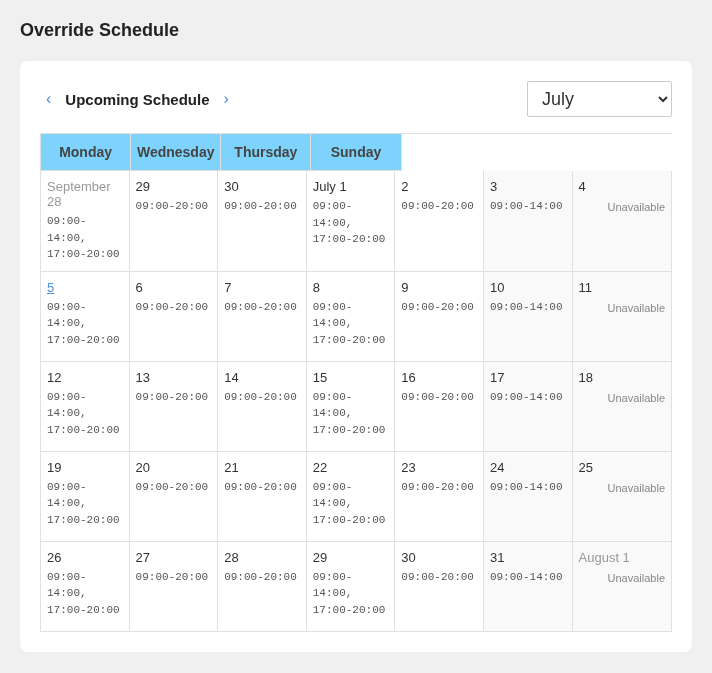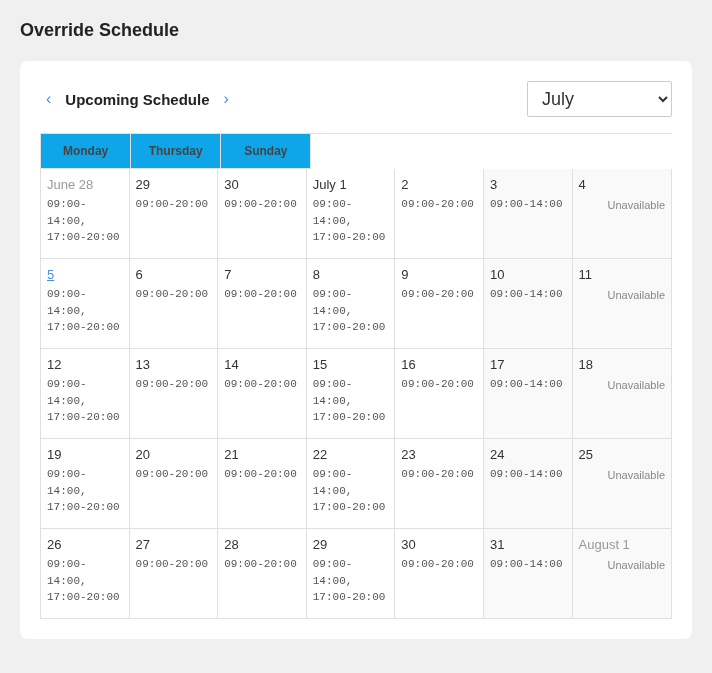--- a/index.html
+++ b/index.html
@@ -55,25 +55,25 @@
       appearance: auto;
       cursor: pointer;
     }
     .calendar-grid {
       display: grid;
       grid-template-columns: repeat(7, 1fr);
       border-left: 1px solid #e0e0e0;
       border-top: 1px solid #e0e0e0;
     }
     .day-header {
-      background: #0ea5e9;
+      background: #7dd3fc;
       text-align: center;
       padding: 10px 4px;
       font-weight: 600;
-      font-size: 12px;
+      font-size: 14px;
       color: #444;
       border-right: 1px solid #e0e0e0;
       border-bottom: 1px solid #e0e0e0;
     }
     .calendar-cell {
       min-height: 90px;
       padding: 8px 6px;
       border-right: 1px solid #e0e0e0;
       border-bottom: 1px solid #e0e0e0;
       background: #fff;
@@ -125,27 +125,28 @@
       <span class="upcoming-label">Upcoming Schedule</span>
       <span class="nav-arrow">›</span>
     </div>
     <select class="month-select">
     <option value="January">January</option><option value="February">February</option><option value="March">March</option><option value="April">April</option><option value="May">May</option><option value="June">June</option><option value="July" selected="">July</option><option value="August">August</option><option value="September">September</option><option value="October">October</option><option value="November">November</option><option value="December">December</option></select>
   </div>
 
   <div class="calendar-grid">
 
     <div class="day-header">Monday</div>
+    <div class="day-header">Wednesday</div>
     <div class="day-header">Thursday</div>
     <div class="day-header">Sunday</div>
   </div>
 
   <div id="calendar-body" class="calendar-grid" style="border-top:none;">
   <div class="calendar-cell">
-        <span class="cell-date muted">June 28</span>
+        <span class="cell-date muted">September 28</span>
         <span class="cell-time">09:00-14:00,</span>
         <span class="cell-time">17:00-20:00</span>
       </div>
       <div class="calendar-cell">
         <span class="cell-date">29</span>
         <span class="cell-time">09:00-20:00</span>
       </div>
       <div class="calendar-cell">
         <span class="cell-date">30</span>
         <span class="cell-time">09:00-20:00</span>

